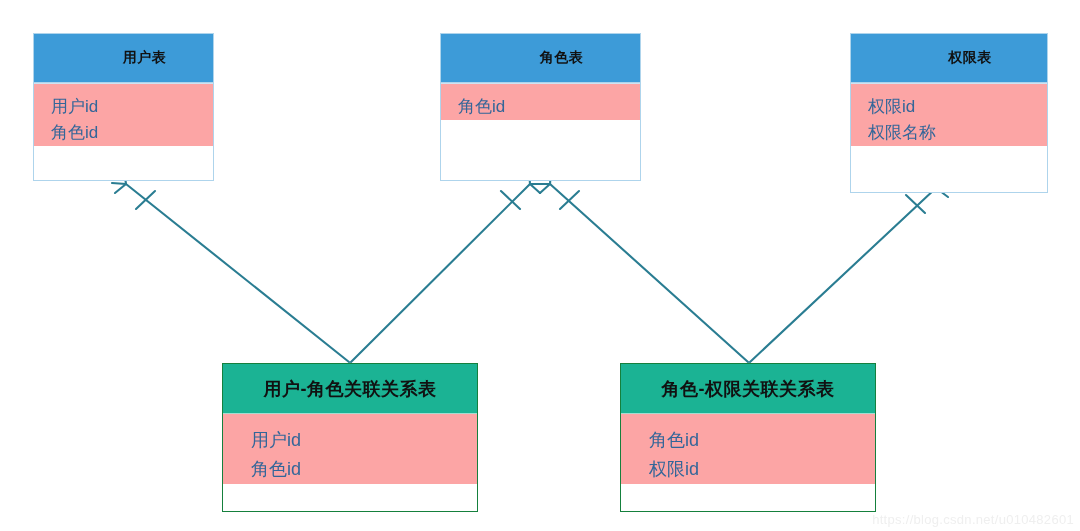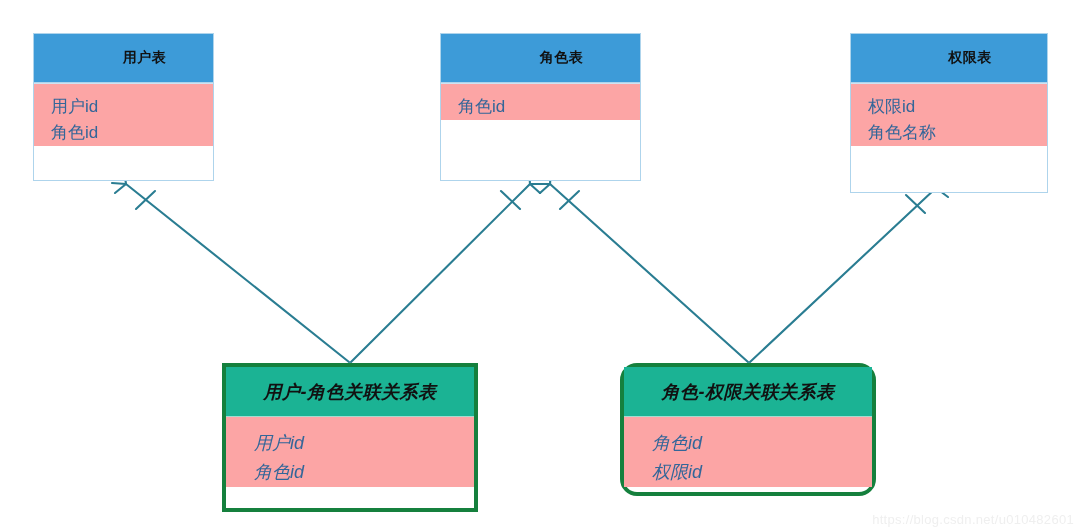--- a/index.html
+++ b/index.html
@@ -64,22 +64,21 @@
     border-bottom: 1px solid #aed4ec;
     padding-left: 42px;
   }
   .entity.blue .body {
     padding: 10px 0 0 17px;
     border-top: 1px solid #cfe4f3;
   }
 
   
   .entity.green {
-    border: 4px solid #15803d;
-    font-style: italic;
+    border: 1px solid #15803d;
   }
   .entity.green .hdr {
     background: #1bb394;
     height: 49px;
     font-size: 18px;
   }
   .entity.green .body {
     padding: 12px 0 0 28px;
     border-top: 1px solid #a3ddd0;
   }
@@ -164,33 +163,33 @@
     <div class="hdr">角色表</div>
     <div class="body">
       <div class="field">角色id</div>
     </div>
   </div>
 
   <div class="entity blue" style="left:850px; top:33px; width:198px; height:160px;">
     <div class="hdr">权限表</div>
     <div class="body">
       <div class="field">权限id</div>
-      <div class="field">角色名称</div>
+      <div class="field">权限名称</div>
     </div>
   </div>
 
   <div class="entity green" style="left:222px; top:363px; width:256px; height:149px;">
     <div class="hdr">用户-角色关联关系表</div>
     <div class="body">
       <div class="field">用户id</div>
       <div class="field">角色id</div>
     </div>
   </div>
 
-  <div class="entity green" style="left:620px; top:363px; width:256px; height:133px;border-radius:17px;">
+  <div class="entity green" style="left:620px; top:363px; width:256px; height:149px;">
     <div class="hdr">角色-权限关联关系表</div>
     <div class="body">
       <div class="field">角色id</div>
       <div class="field">权限id</div>
     </div>
   </div>
 
   <div id="watermark">https://blog.csdn.net/u010482601</div>
 
 </div>

